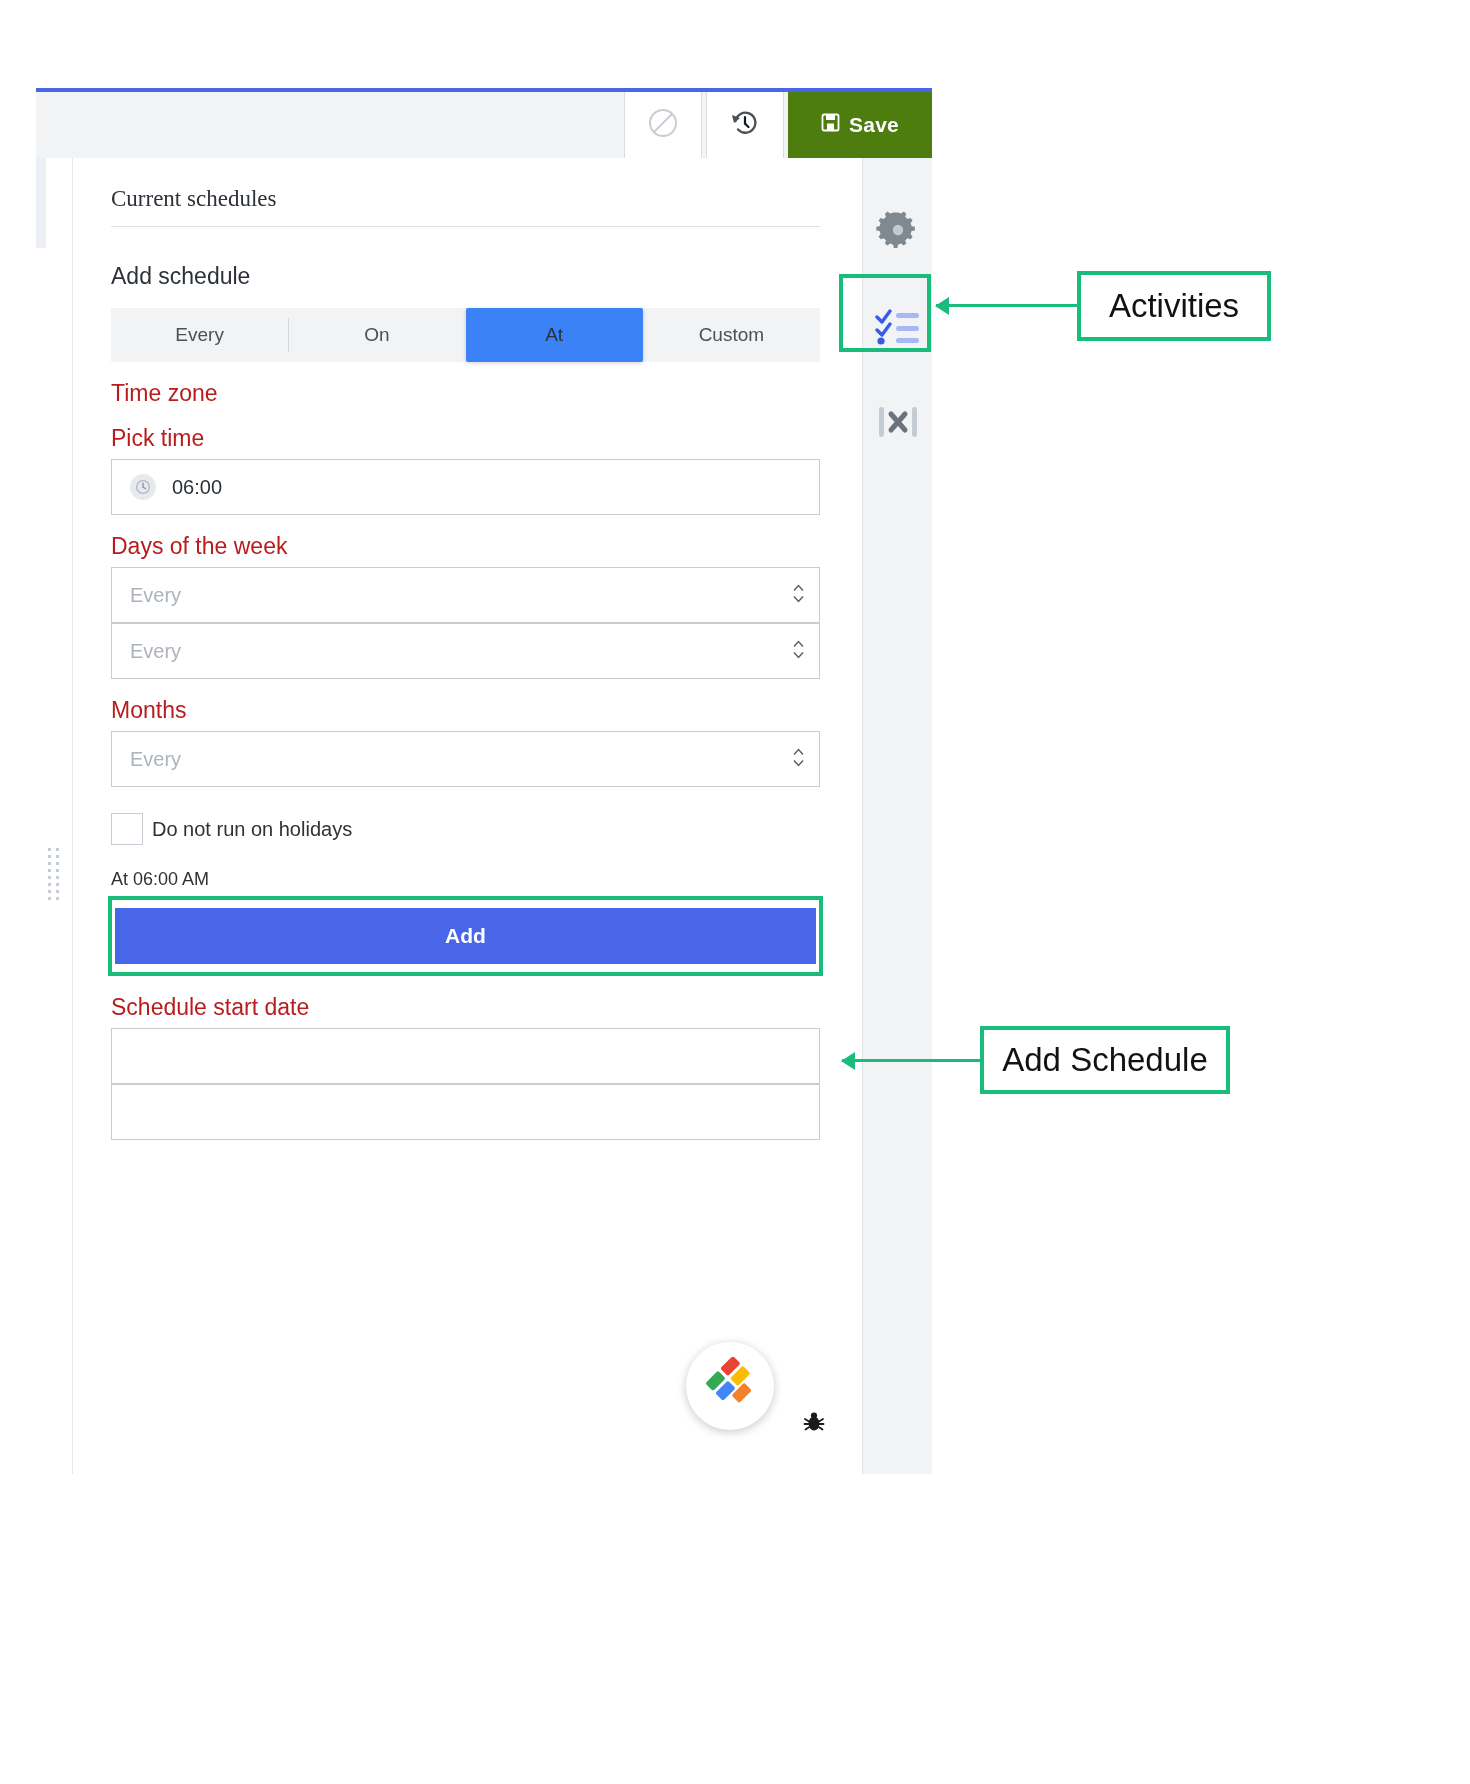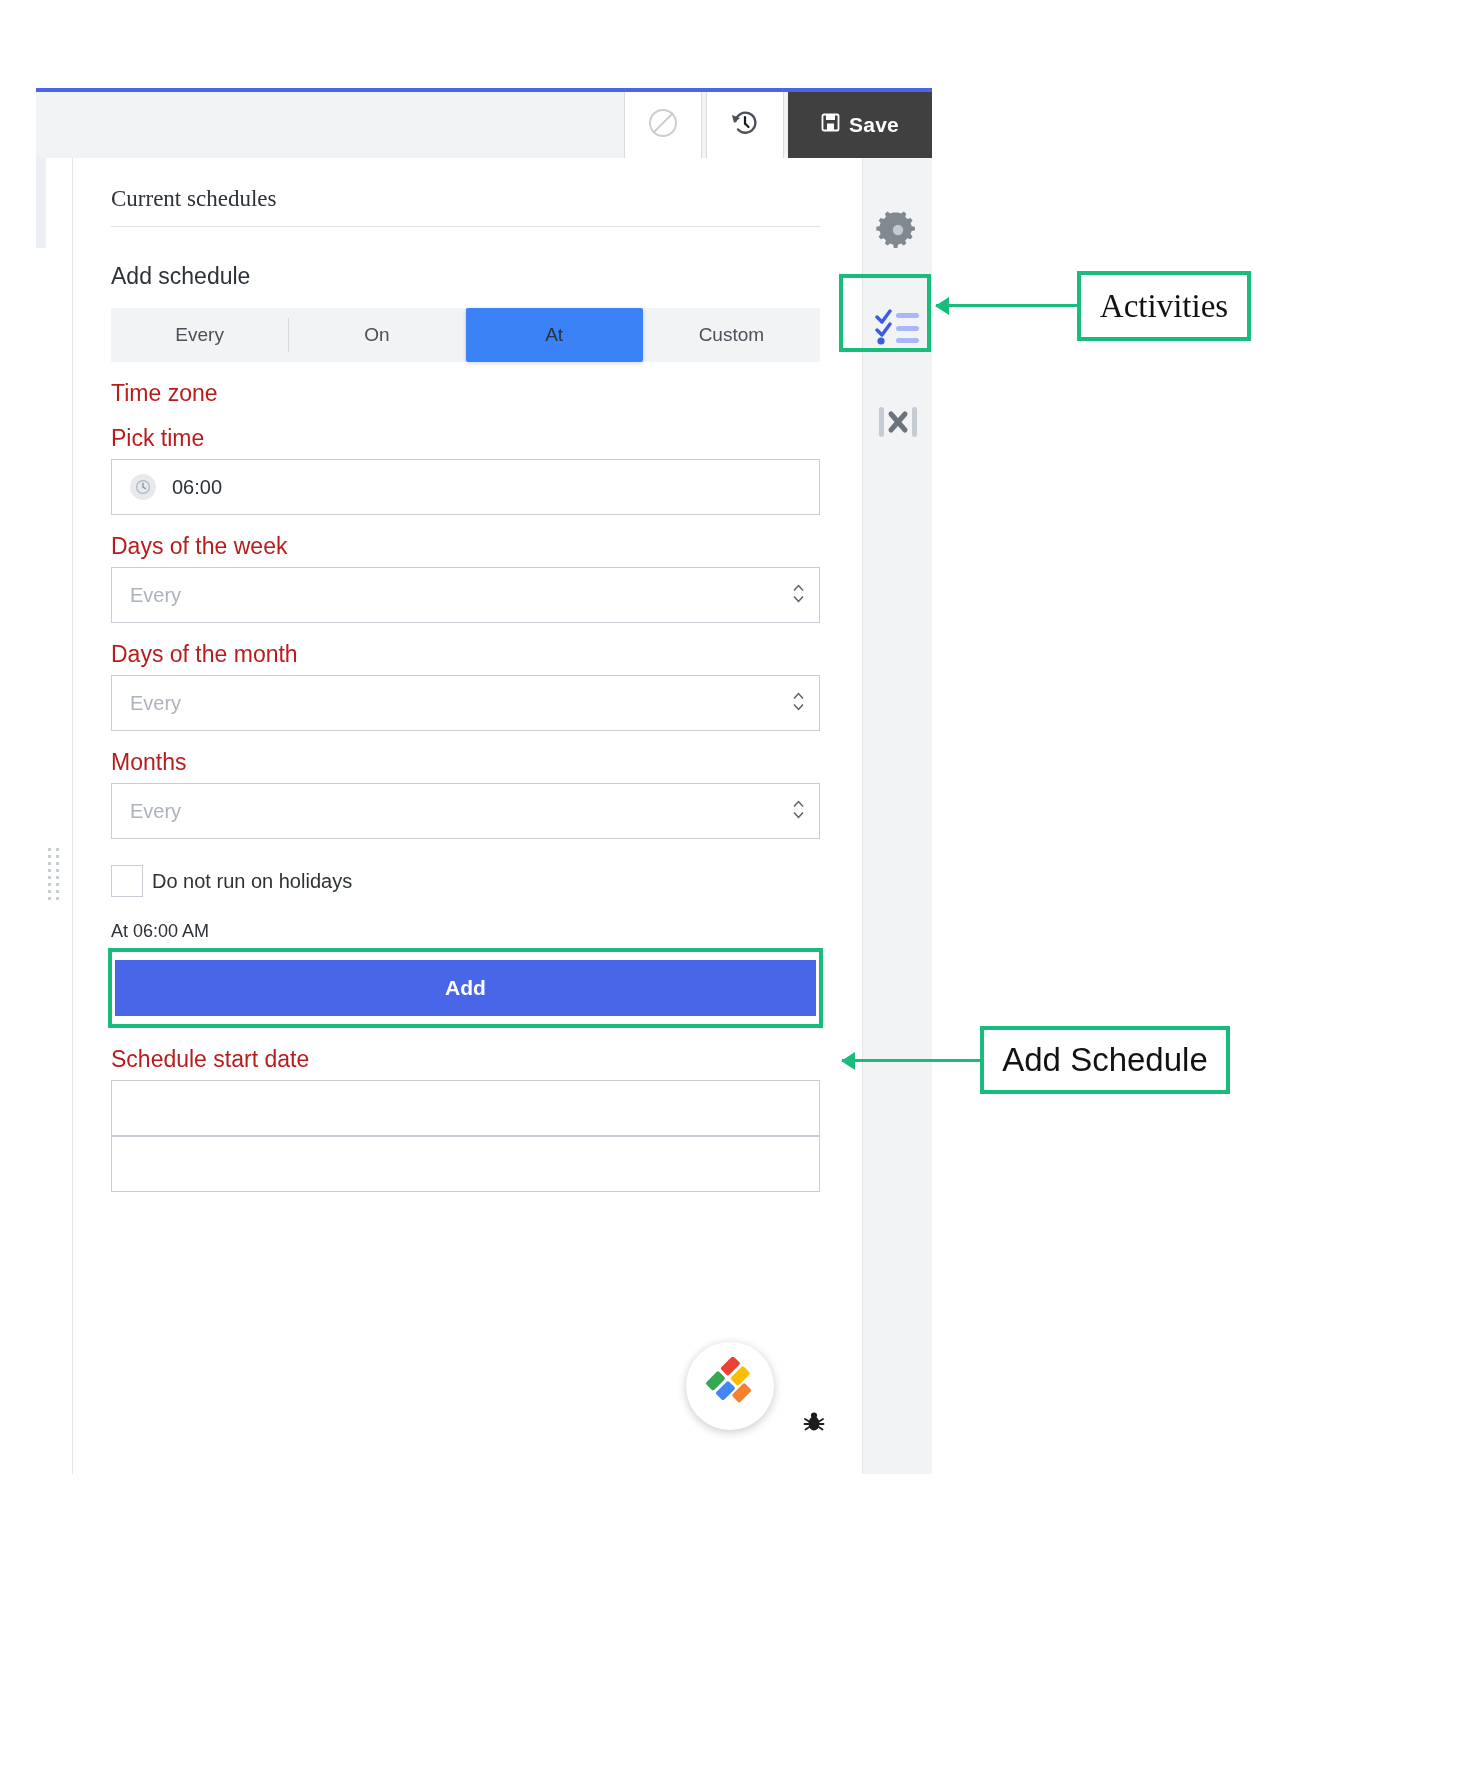--- a/index.html
+++ b/index.html
@@ -52,21 +52,21 @@
     border-left: 1px solid #d9dde2;
     border-right: 1px solid #d9dde2;
     display: flex;
     align-items: center;
     justify-content: center;
     cursor: pointer;
   }
   .tb-gap { width: 4px; background: #f1f3f5; }
   #save-button {
     width: 144px;
-    background: #404040;
+    background: #4d7c0f;
     color: #ffffff;
     display: flex;
     align-items: center;
     justify-content: center;
     gap: 9px;
     font-size: 21px;
     font-weight: bold;
     letter-spacing: .2px;
     cursor: pointer;
   }
@@ -330,21 +330,21 @@
     background: #ffffff;
     display: flex;
     align-items: center;
     justify-content: center;
     box-sizing: border-box;
   }
   .annot-box span {
     font-size: 33px;
     color: #121212;
   }
-  #annot-activities { left: 1077px; top: 271px; width: 174px; height: 70px; font-family: Liberation Serif, serif; }
+  #annot-activities { left: 1077px; top: 271px; width: 194px; height: 70px; }
   #annot-add        { left: 980px;  top: 1026px; width: 250px; height: 68px; }
 
   .annot-arrow {
     position: absolute;
     height: 3px;
     background: #1abc7b;
   }
   .annot-arrow::before {
     content: "";
     position: absolute;
@@ -462,21 +462,20 @@
         <div class="input-box">
           <span class="ph">Every</span>
           <span class="stepper">
             <svg width="13" height="22" viewBox="0 0 13 22">
               <polyline points="2,8 6.5,3 11,8" fill="none" stroke="#5b6169" stroke-width="1.5"></polyline>
               <polyline points="2,14 6.5,19 11,14" fill="none" stroke="#5b6169" stroke-width="1.5"></polyline>
             </svg>
           </span>
         </div>
 
-        <div class="field-label">Days of the month</div>
         <div class="input-box">
           <span class="ph">Every</span>
           <span class="stepper">
             <svg width="13" height="22" viewBox="0 0 13 22">
               <polyline points="2,8 6.5,3 11,8" fill="none" stroke="#5b6169" stroke-width="1.5"></polyline>
               <polyline points="2,14 6.5,19 11,14" fill="none" stroke="#5b6169" stroke-width="1.5"></polyline>
             </svg>
           </span>
         </div>
 

